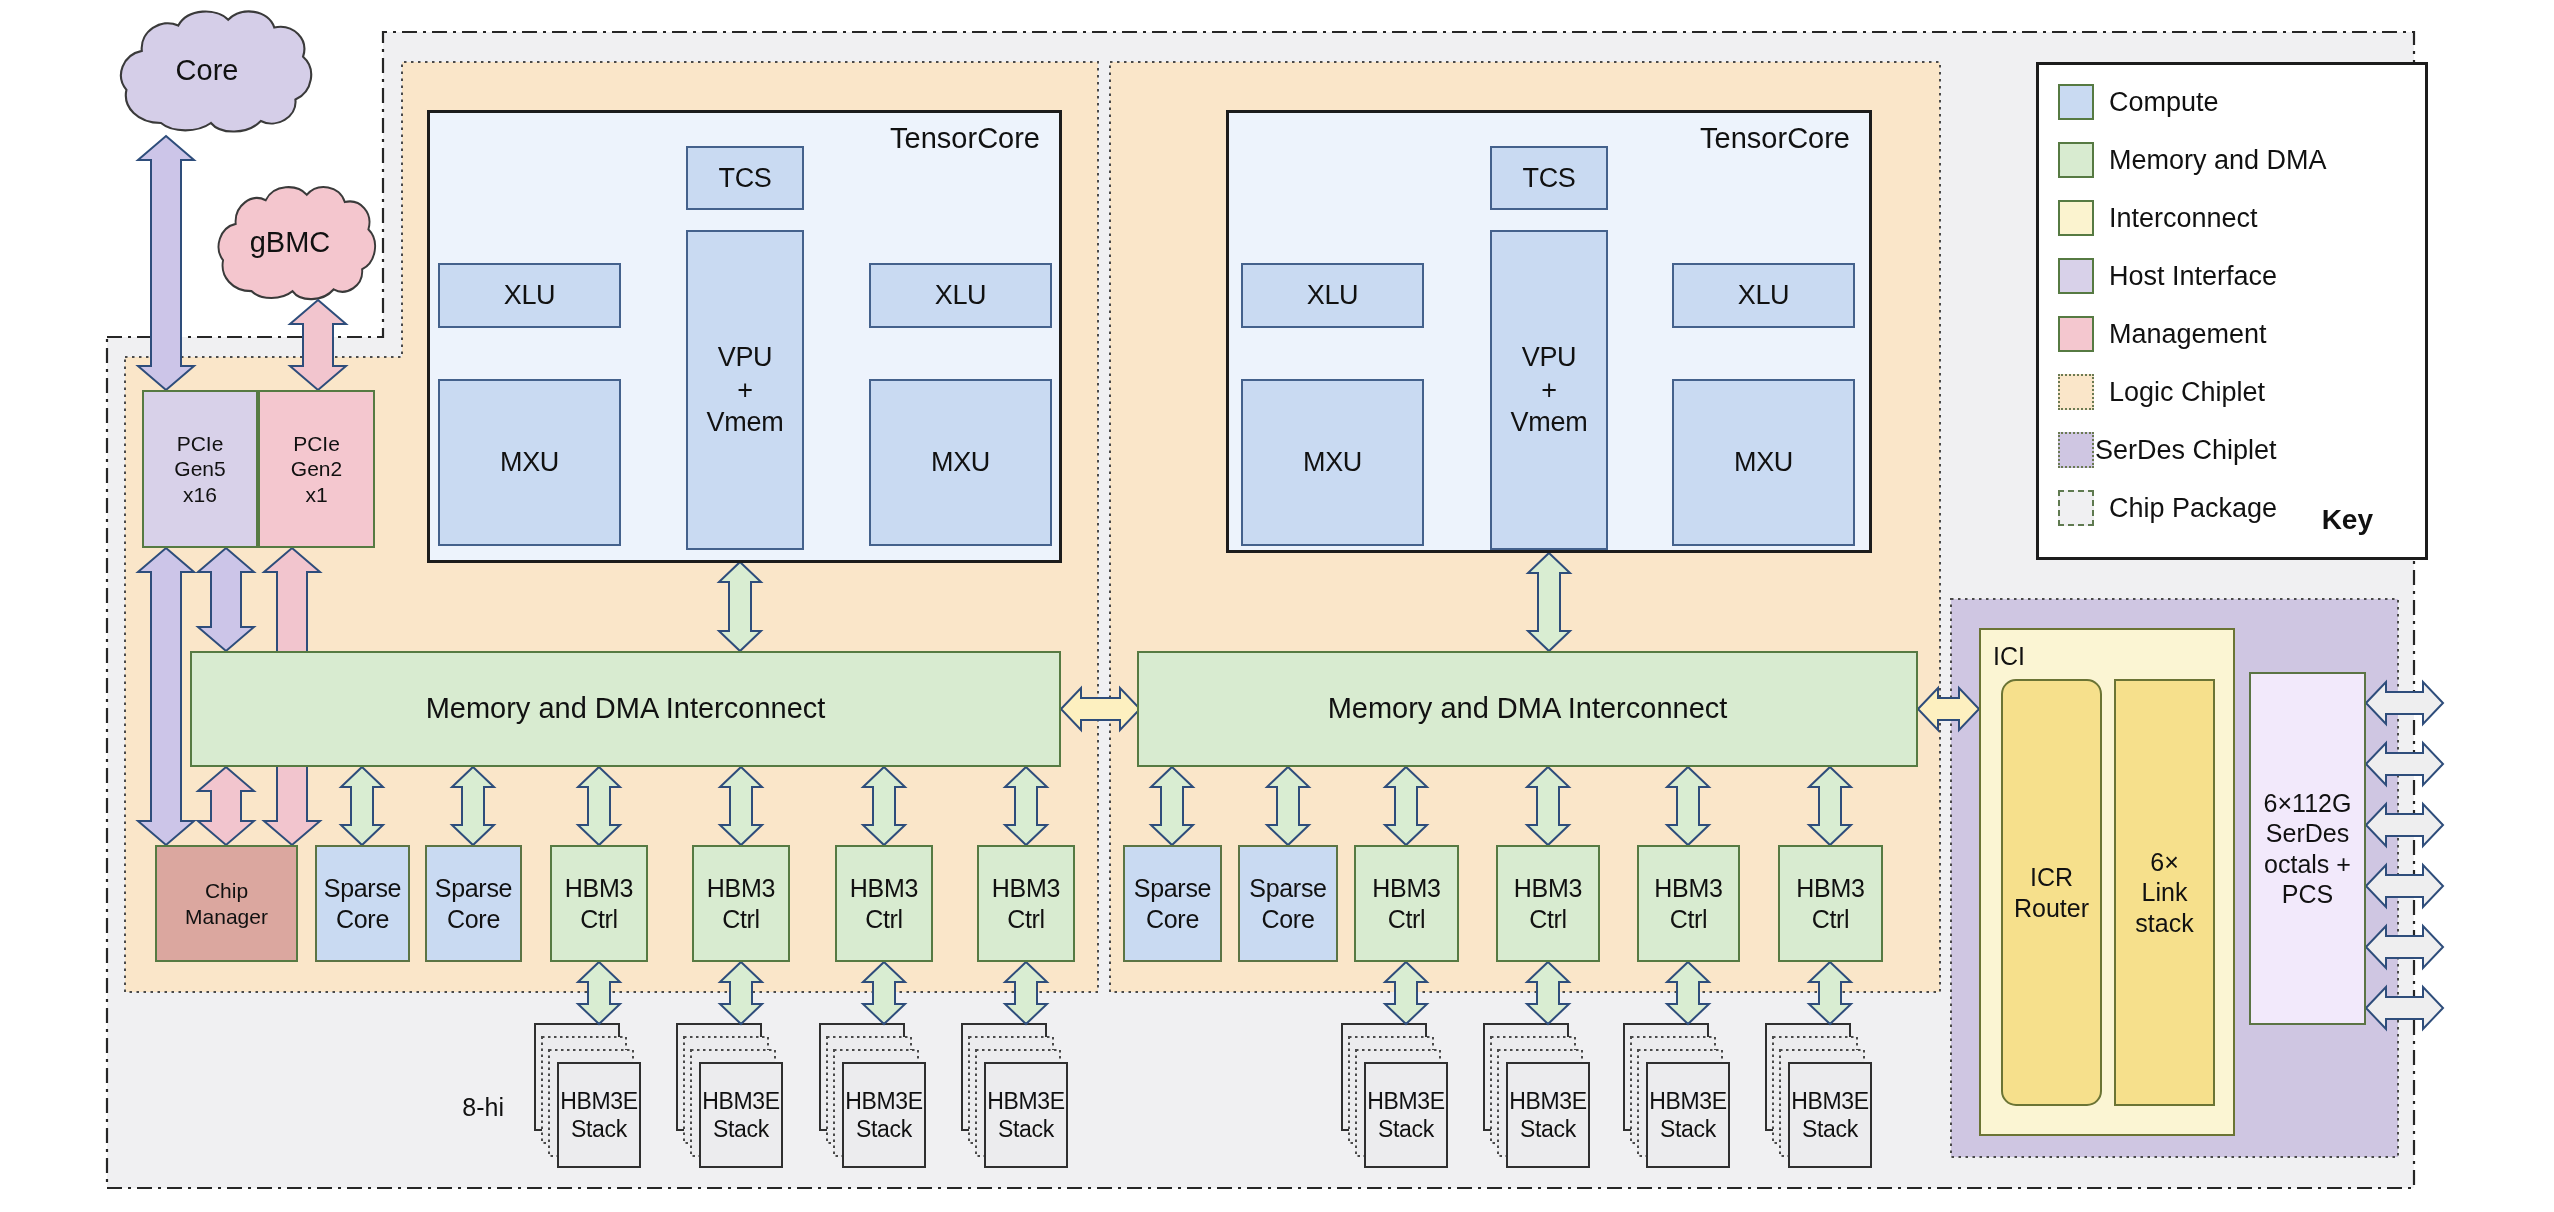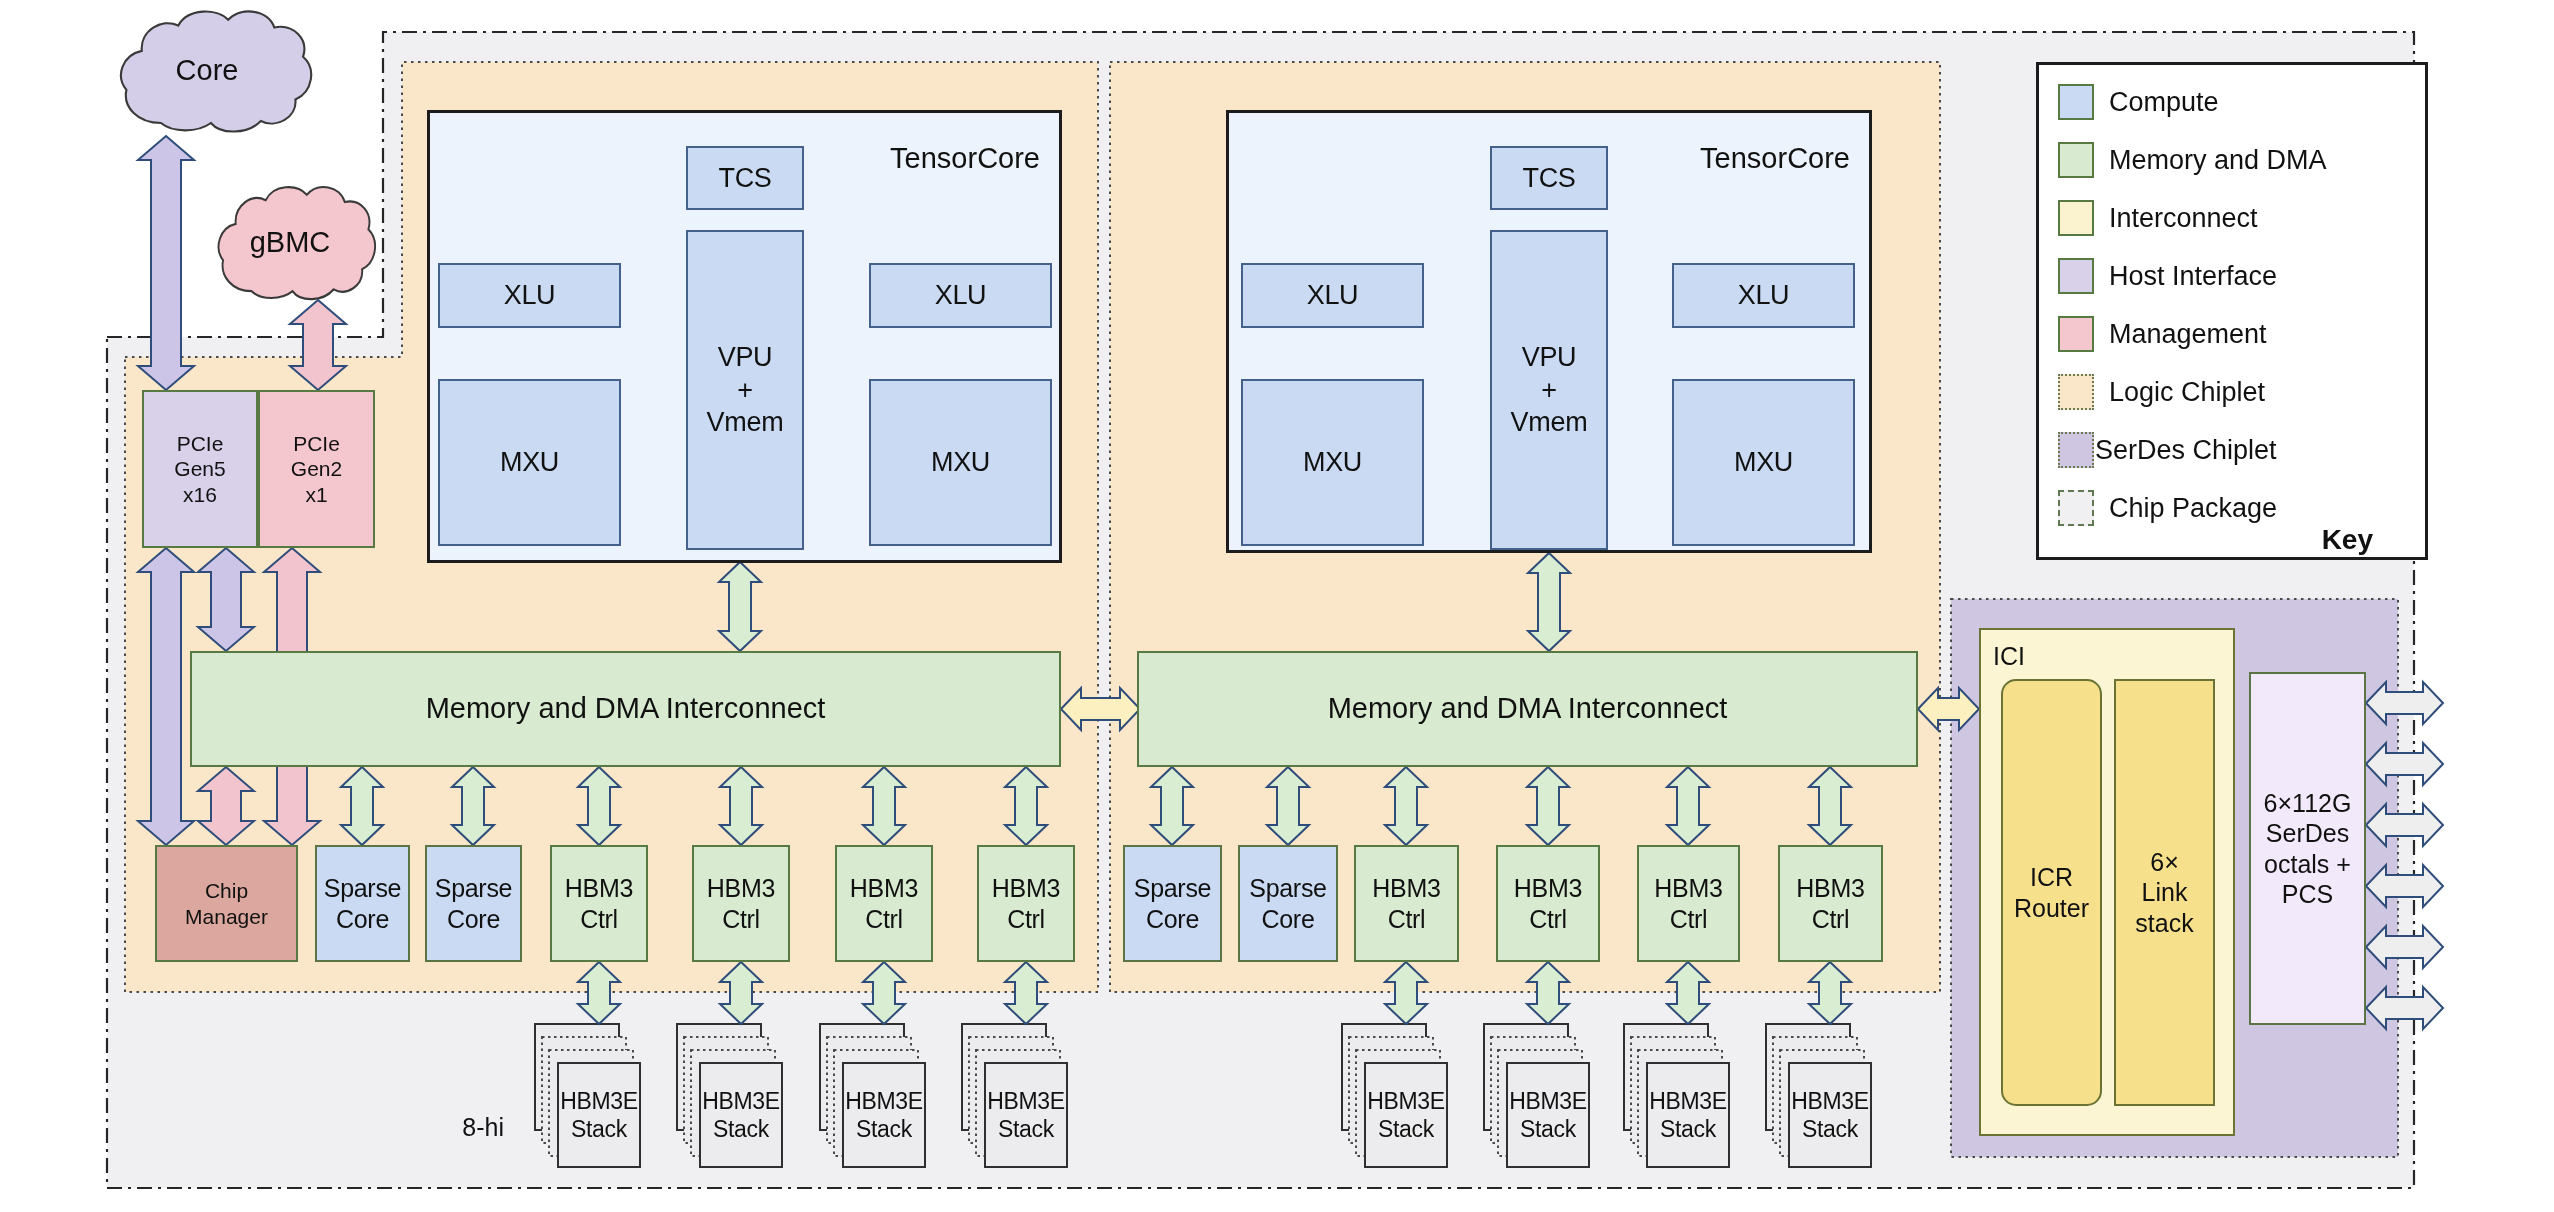--- a/index.html
+++ b/index.html
@@ -3,21 +3,21 @@
 <meta charset="utf-8">
 <style>
   html,body{margin:0;padding:0;background:#ffffff;}
   #stage{position:relative;width:2554px;height:1212px;background:#ffffff;overflow:hidden;
          font-family:"Liberation Sans","DejaVu Sans",sans-serif;color:#111;}
   #bg{position:absolute;left:0;top:0;z-index:0;}
   .box{position:absolute;z-index:2;display:flex;flex-direction:column;align-items:center;
        justify-content:center;text-align:center;box-sizing:border-box;line-height:1.22;}
   .lbl{position:absolute;z-index:3;display:flex;align-items:center;box-sizing:border-box;}
   .c{justify-content:center;text-align:center;}
-  .r{justify-content:flex-end;margin-top:20px;}
+  .r{justify-content:flex-end;}
   .l{justify-content:flex-start;text-align:left;}
 
   .b-compute{background:#c9daf2;border:2px solid #44618c;}
   .b-compute-g{background:#c9daf2;border:2px solid #5b7444;}
   .b-green{background:#d8ebd0;border:2px solid #567a42;}
   .b-lav{background:#d8d1e9;border:2px solid #567a42;}
   .b-pink{background:#f4c7cf;border:2px solid #567a42;}
   .b-cm{background:#dba79f;border:2px solid #567a42;}
   .tc-frame{background:#edf3fc;border:3px solid #1c1c1c;}
   .ici-frame{background:#fbf5d3;border:2px solid #6b7434;}

